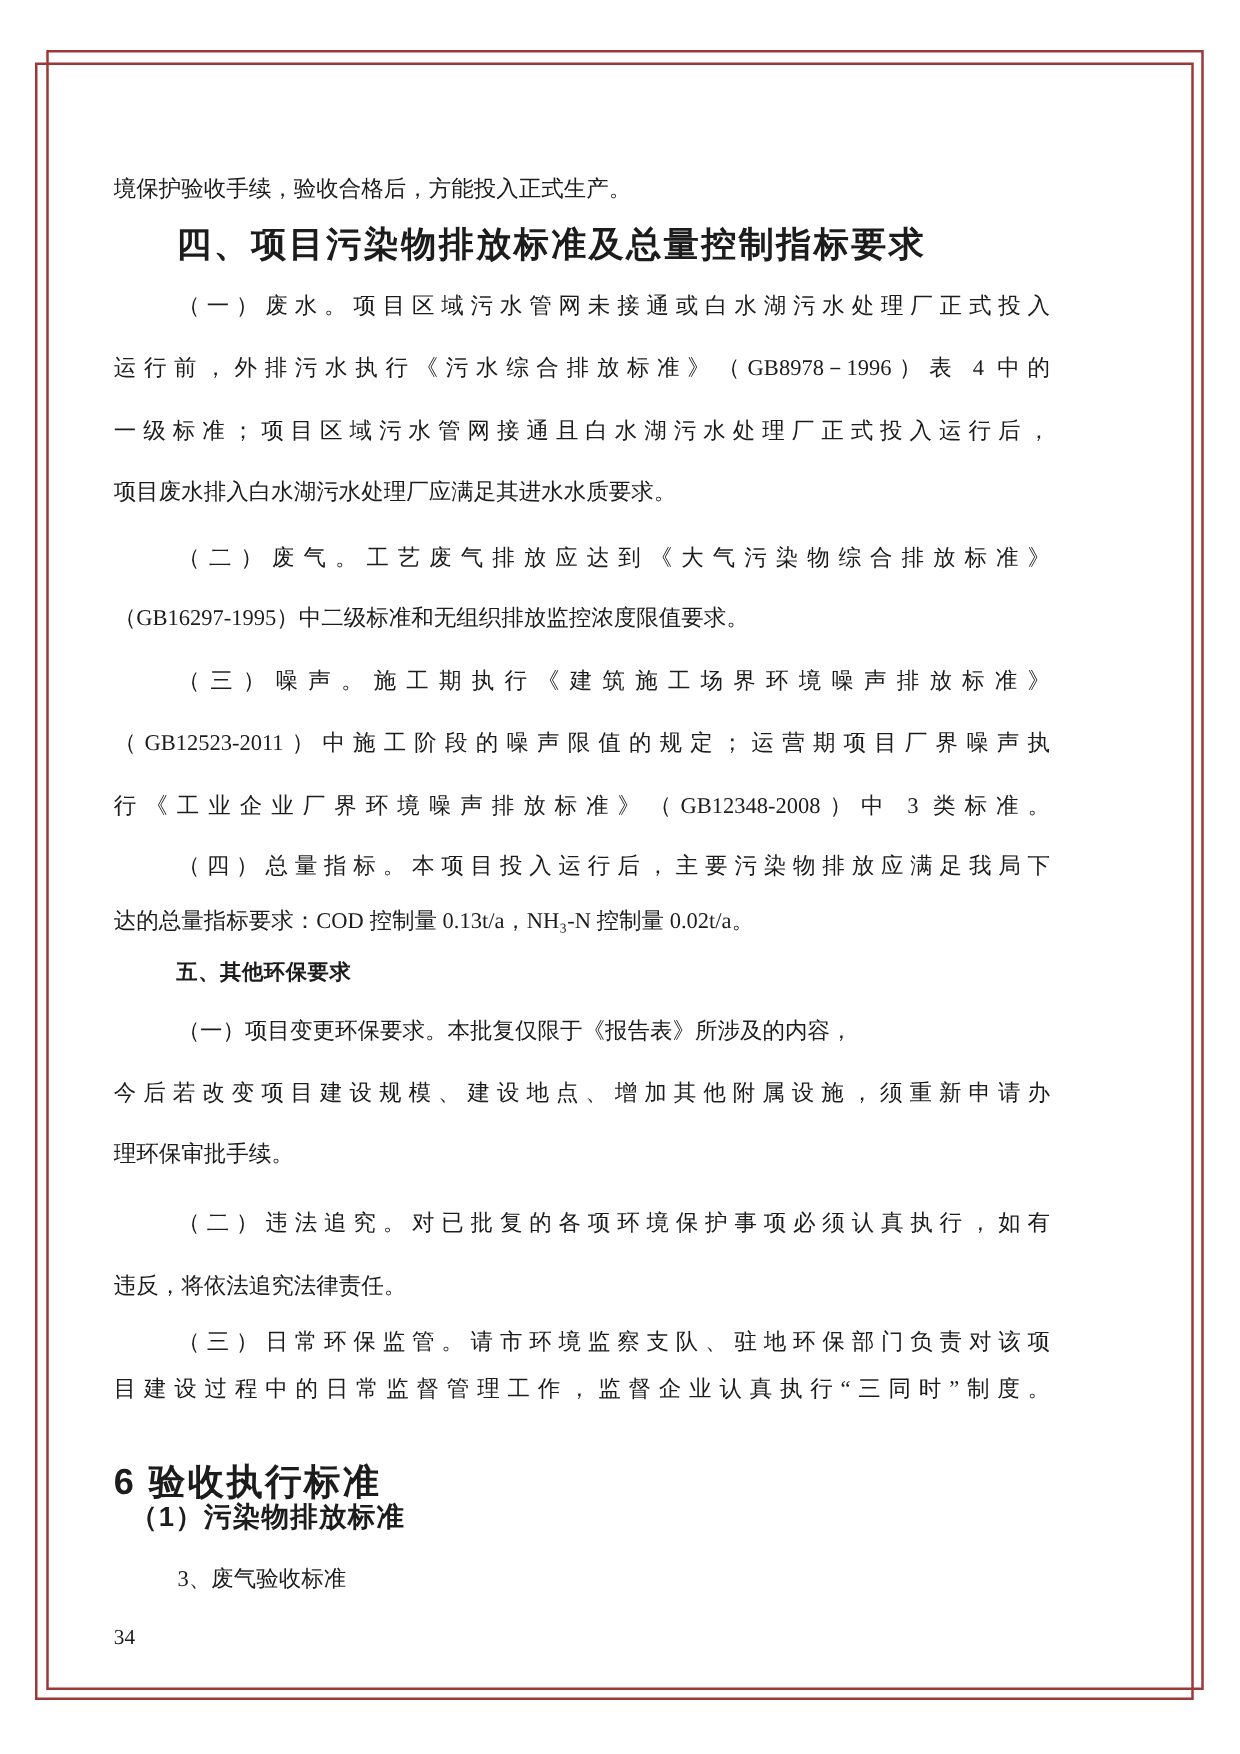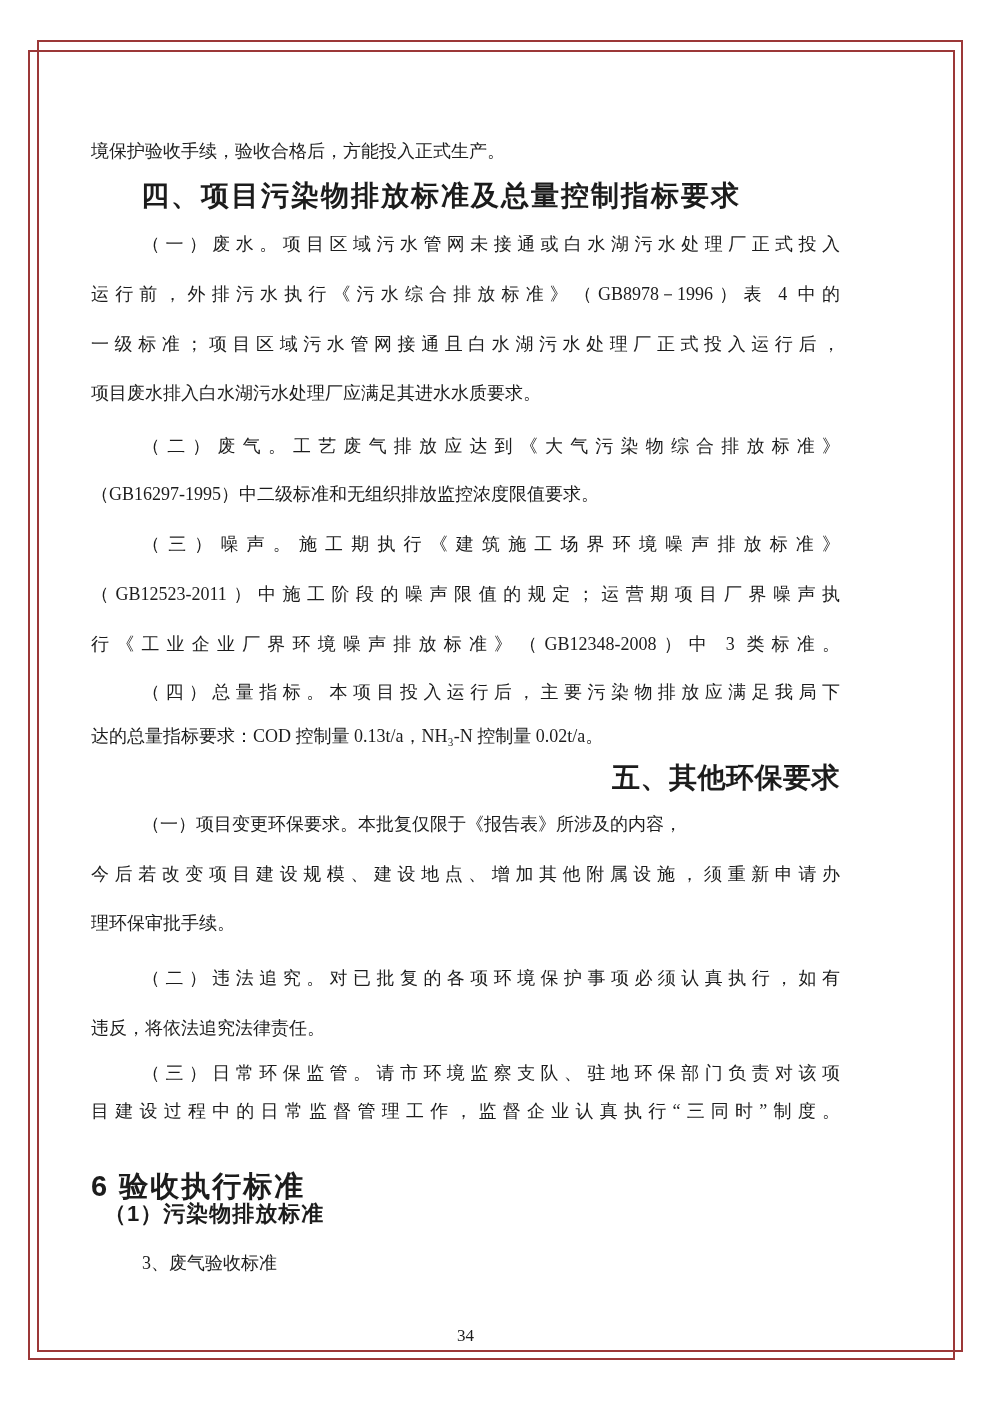--- a/index.html
+++ b/index.html
@@ -25,34 +25,34 @@
     text-align:left;
   }
   .ind{padding-left:51px;}
   .fill{text-align:justify;text-align-last:justify;}
   .h-sec{ 
     font-family:"Liberation Sans","DejaVu Sans",sans-serif;
     font-weight:700;font-size:28px;letter-spacing:2px;
   }
   .h-sec-s{
     font-family:"Liberation Sans","DejaVu Sans",sans-serif;
-    font-weight:700;font-size:28px;letter-spacing:0.5px;text-align:right;
+    font-weight:700;font-size:17px;letter-spacing:0.5px;
   }
   .h-chap{ 
     font-family:"Liberation Sans","DejaVu Sans",sans-serif;
     font-weight:700;font-size:29px;letter-spacing:2px;margin-top:40px;
   }
   .h-sub{ 
     font-family:"Liberation Sans","DejaVu Sans",sans-serif;
     font-weight:700;font-size:22px;letter-spacing:1px;
     padding-left:13px;
   }
   .pageno{
     position:absolute;left:91px;width:749px;top:1300px;
-    text-align:center;font-size:17px;line-height:20px;margin-top:26px;
+    font-size:17px;line-height:20px;
   }
 </style>
 </head>
 <body>
 
 <div class="frame frame-a"></div>
 <div class="frame frame-b"></div>
 
 <div class="ln" style="top:138px">境保护验收手续，验收合格后，方能投入正式生产。</div>
 

